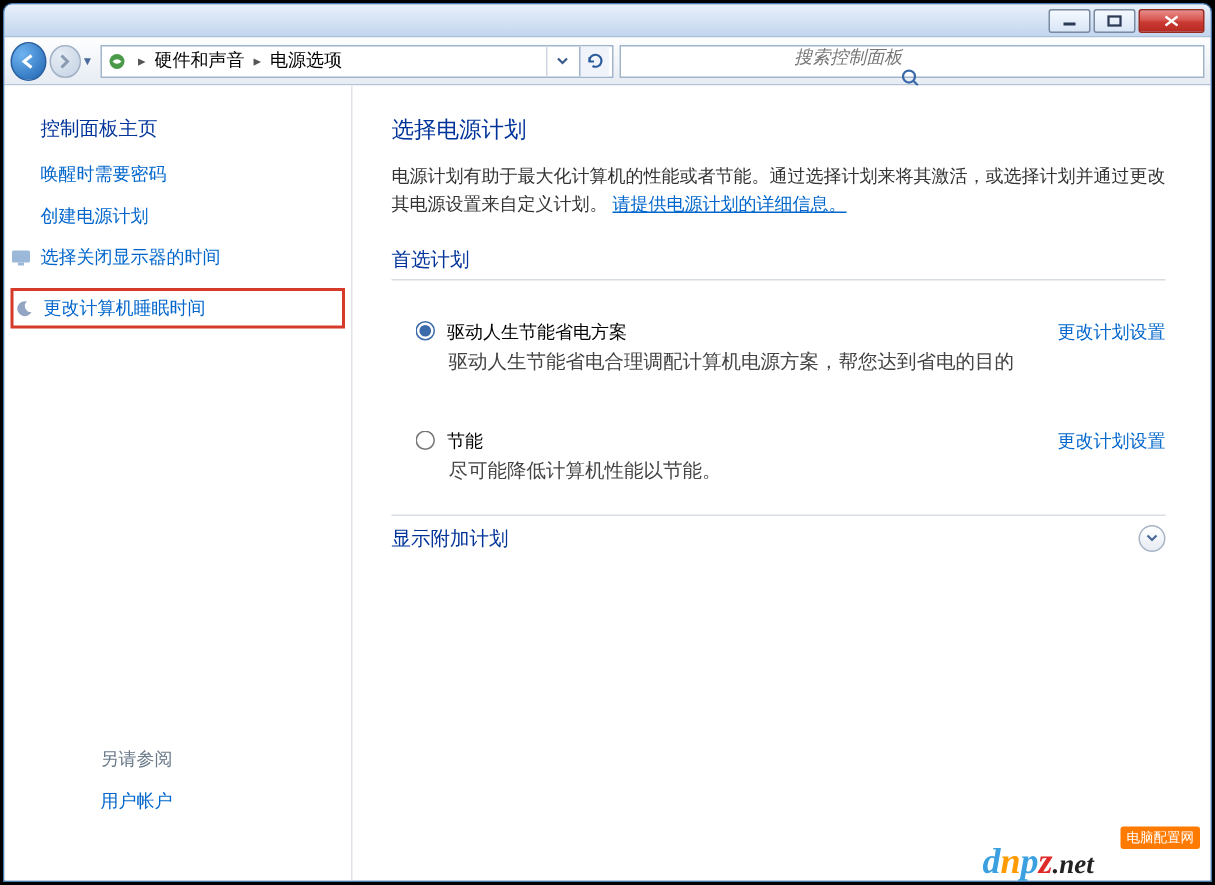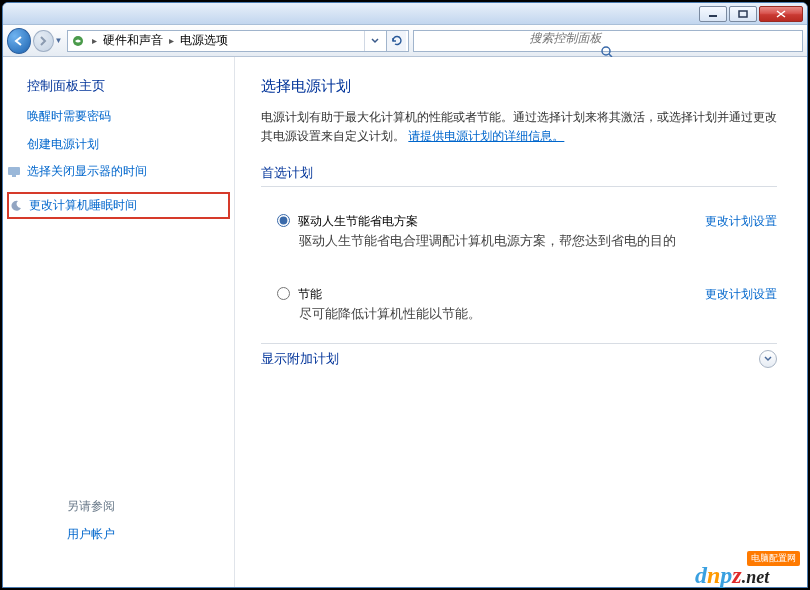--- a/index.html
+++ b/index.html
@@ -426,14 +426,14 @@
     </div>
   </div>
 </div>
 
 <div class="watermark">
   <div style="display:flex;gap:2px;">
     <span class="wm-logo">
       <span class="d">d</span><span class="n">n</span><span class="p">p</span><span class="z">z</span><span class="net">.net</span>
     </span>
   </div>
-  <div class="wm-box" style="margin-top:-36px;margin-left:52px;">电脑配置网</div>
+  <div class="wm-box" style="margin-top:-36px;margin-left:92px;">电脑配置网</div>
 </div>
 
 </body></html>

